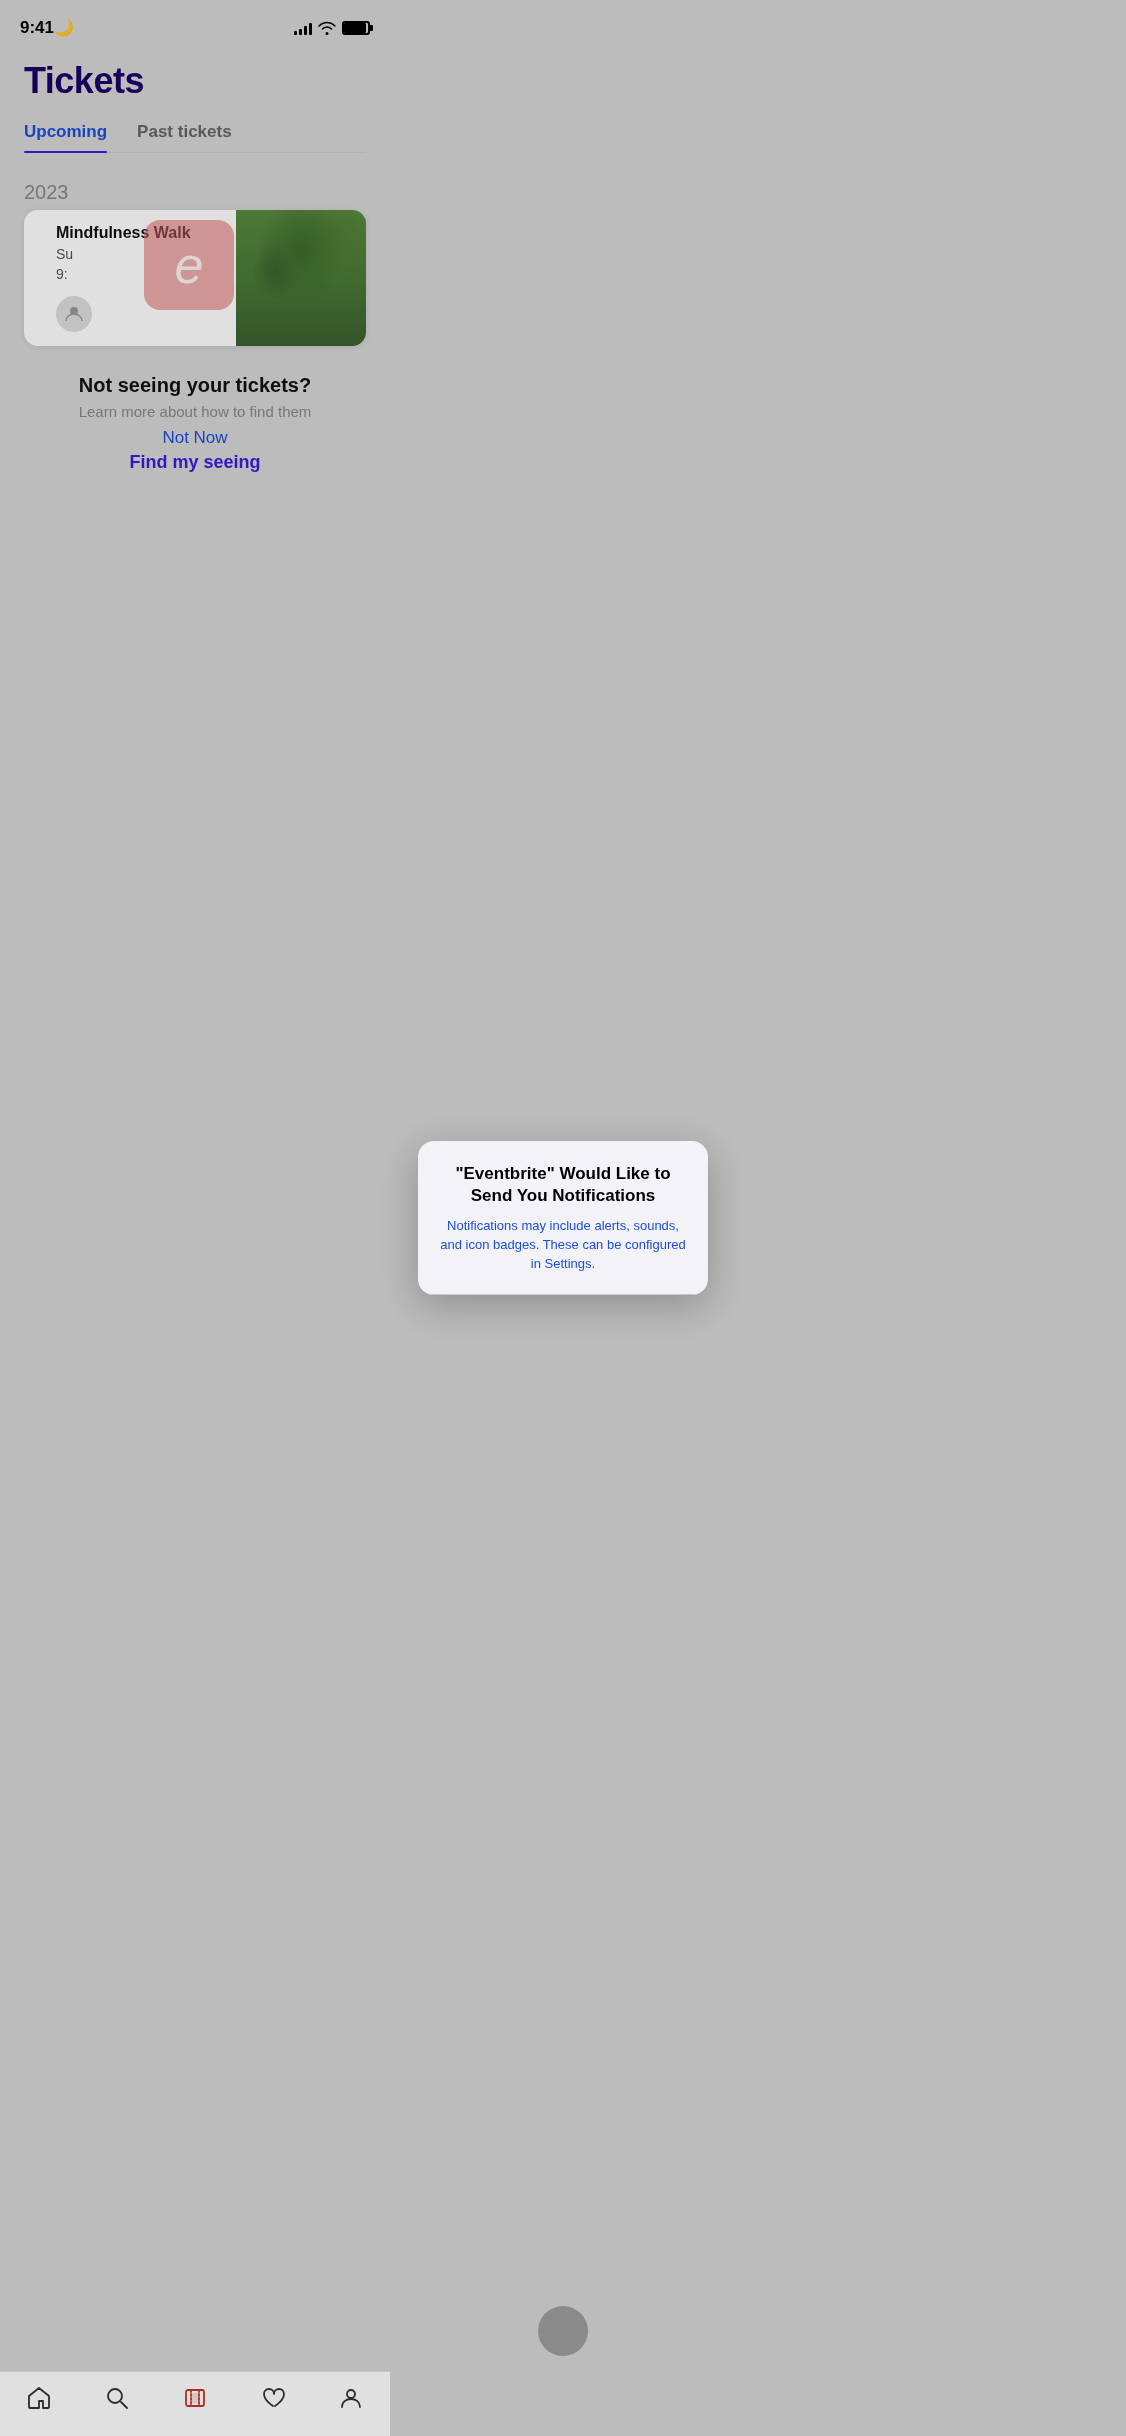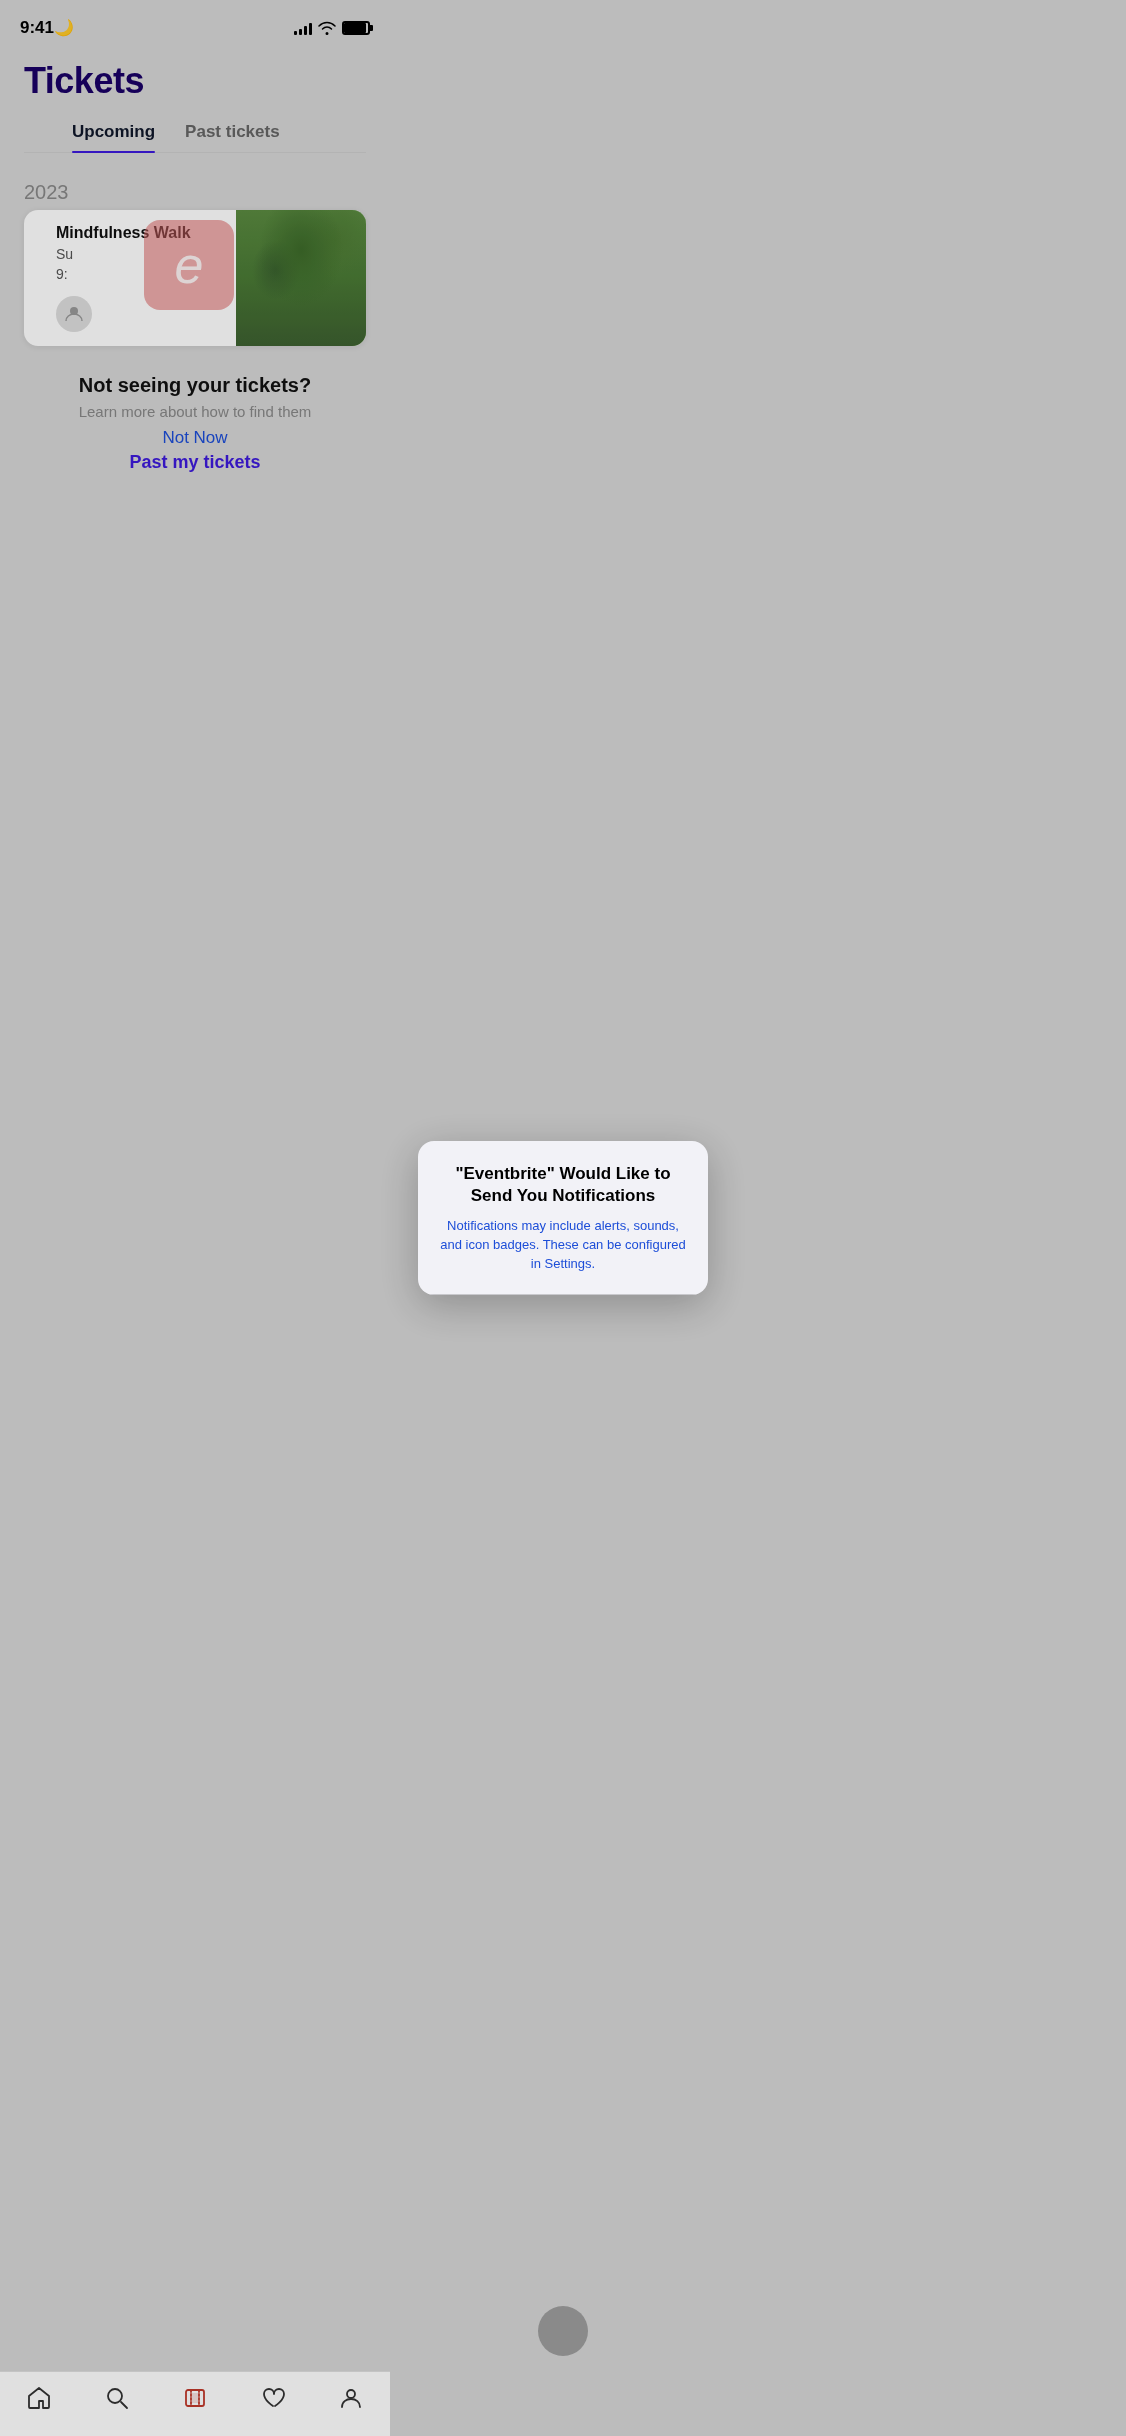--- a/index.html
+++ b/index.html
@@ -90,22 +90,21 @@
       margin-bottom: 0;
     }
     .tab {
       padding-bottom: 10px;
       font-size: 17px;
       font-weight: 600;
       cursor: pointer;
       position: relative;
     }
     .tab-upcoming {
-      color: #0f172a;
-      margin-left: 48px;
+      color: #1d4ed8;
     }
     .tab-upcoming::after {
       content: '';
       position: absolute;
       bottom: -1px;
       left: 0;
       right: 0;
       height: 2px;
       background: #3d1adb;
       border-radius: 2px;
@@ -414,21 +413,21 @@
     <div class="event-card-image">
       <div class="sky-strip"></div>
       <div class="tree-foliage"></div>
     </div>
   </div>
 
   <div class="not-seeing-section">
     <div class="not-seeing-title">Not seeing your tickets?</div>
     <div class="not-seeing-subtitle">Learn more about how to find them</div>
     <div class="not-now-text">Not Now</div>
-    <div class="find-tickets-link">Past my tickets</div>
+    <div class="find-tickets-link">Find my seeing</div>
   </div>
 </div>
 
 <div class="home-indicator-area">
   <div class="home-indicator-circle"></div>
 </div>
 
 <div class="bottom-nav">
   <div class="nav-item">
     <div class="nav-icon">

